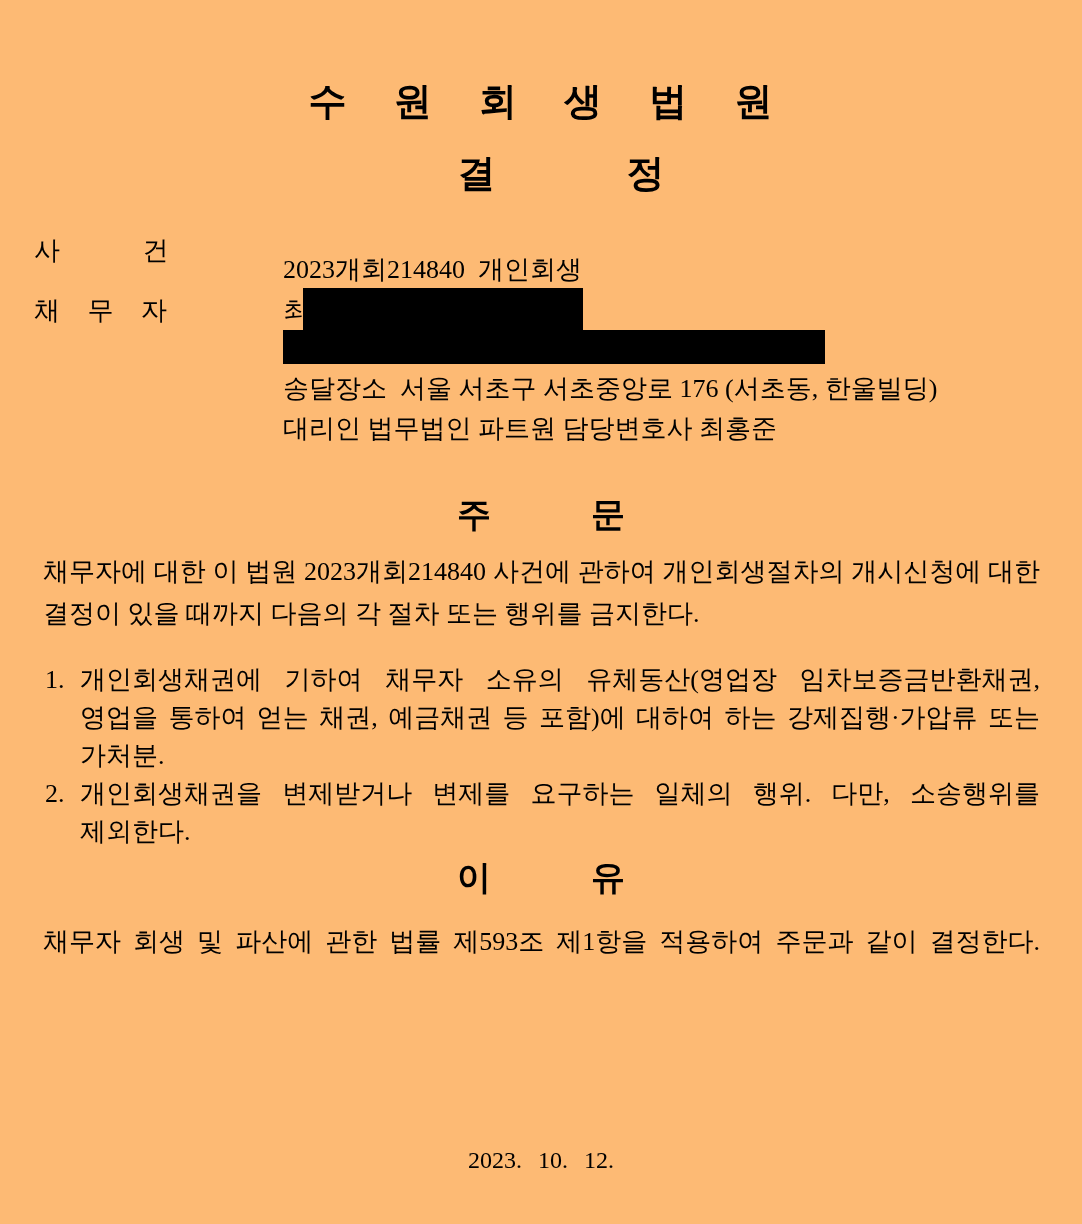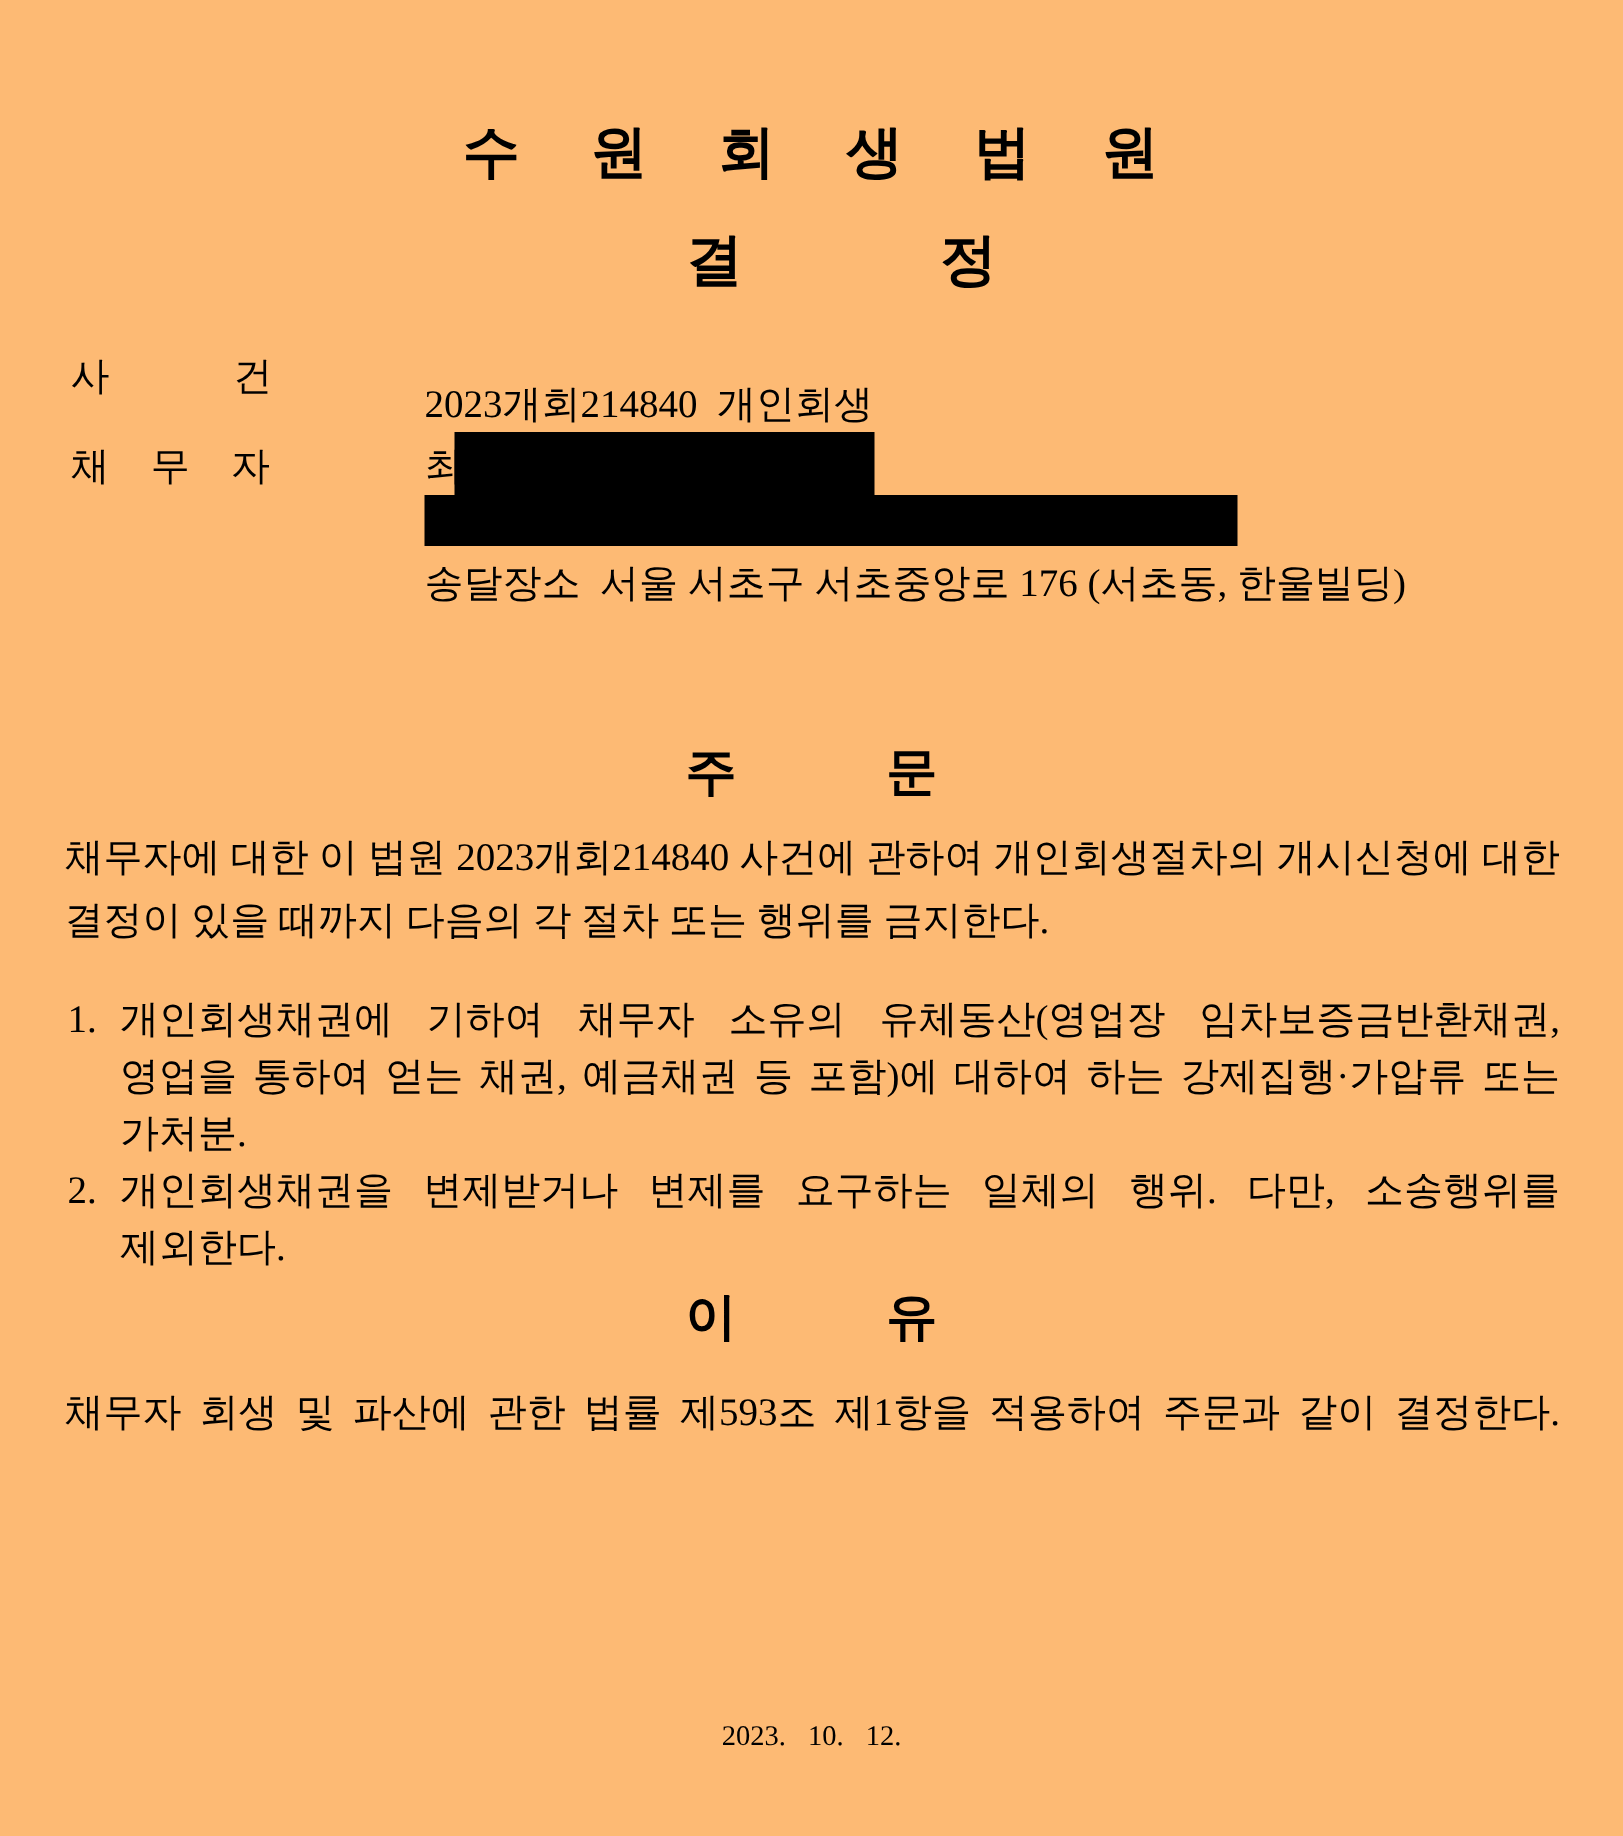--- a/index.html
+++ b/index.html
@@ -41,21 +41,21 @@
     word-spacing: 118px;
     padding-left: 40px;
   }
   .section-heading {
     font-size: 34px;
     word-spacing: 88px;
   }
   .order-heading { top: 492px; }
   .reason-heading { top: 855px; }
   .row-label {
-    left: 47px;
+    left: 34px;
     white-space: pre;
   }
   .case-row-label { top: 233px; word-spacing: 76px; }
   .debtor-row-label { top: 293px; word-spacing: 21px; }
   .row-value {
     left: 283px;
     white-space: pre;
   }
   .case-row-value { top: 233px; margin-top: 19px; }
   .debtor-name { top: 293px; }
@@ -90,21 +90,21 @@
     word-break: keep-all;
     line-height: 38px;
   }
   .order-item .num {
     position: absolute;
     left: 2px;
     top: 0;
   }
   .doc-date {
     top: 1147px;
-    font-size: 19px;
+    font-size: 24px;
     word-spacing: 10px;
   }
 </style>
 </head>
 <body>
 
 <div class="page">
 
   <div class="abs center-line heading court-title">수 원 회 생 법 원</div>
 
@@ -113,20 +113,21 @@
   <div class="abs row-label case-row-label">사 건</div>
   <div class="abs row-value case-row-value">2023개회214840  개인회생</div>
 
   <div class="abs row-label debtor-row-label">채 무 자</div>
   <div class="abs row-value debtor-name">최</div>
 
   <div class="abs redaction redaction-1"></div>
   <div class="abs redaction redaction-2"></div>
 
   <div class="abs row-value service-address">송달장소  서울 서초구 서초중앙로 176 (서초동, 한울빌딩)</div>
+  <div class="abs row-value representative">대리인 법무법인 파트원 담당변호사 최홍준</div>
 
   <div class="abs center-line heading section-heading order-heading">주 문</div>
 
   <div class="abs para order-body">채무자에 대한 이 법원 2023개회214840 사건에 관하여 개인회생절차의 개시신청에 대한 결정이 있을 때까지 다음의 각 절차 또는 행위를 금지한다.</div>
 
   <div class="abs order-list">
     <div class="order-item">
       <span class="num">1.</span>
       <span>개인회생채권에 기하여 채무자 소유의 유체동산(영업장 임차보증금반환채권, 영업을 통하여 얻는 채권, 예금채권 등 포함)에 대하여 하는 강제집행·가압류 또는 가처분.</span>
     </div>

